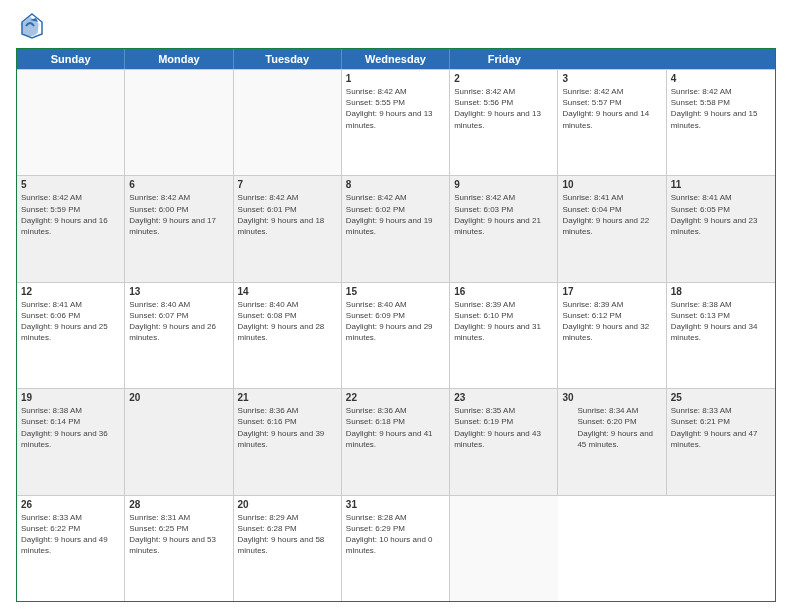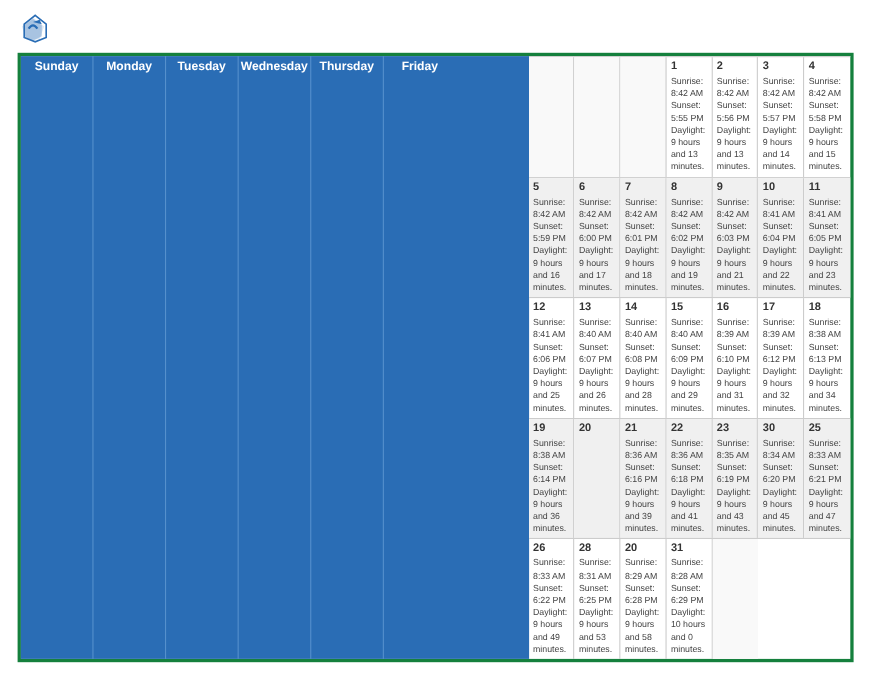--- a/index.html
+++ b/index.html
@@ -55,22 +55,22 @@
       font-weight: bold;
       color: #333;
     }
     .subtitle {
       font-size: 13px;
       color: #555;
     }
     .calendar {
       flex: 1;
       display: flex;
-      flex-direction: row;
-      border: 3px solid #15803d;
+      flex-direction: column;
+      border: 1px solid #15803d;
     }
     .cal-header {
       display: grid;
       grid-template-columns: repeat(7, 1fr);
       background: #2a6db5;
     }
     .cal-header-cell {
       color: #fff;
       font-size: 11px;
       font-weight: bold;
@@ -137,21 +137,20 @@
       <div class="subtitle"></div>
     </div>
   </div>
 
   <div class="calendar">
     <div class="cal-header" id="cal-header">
         <div class="cal-header-cell">Sunday</div>
         <div class="cal-header-cell">Monday</div>
         <div class="cal-header-cell">Tuesday</div>
         <div class="cal-header-cell">Wednesday</div>
-        <div class="cal-header-cell">Thursday</div>
         <div class="cal-header-cell">Friday</div>
       </div>
     <div class="cal-body" id="cal-body">
         <div class="cal-row">
           <div class="cal-cell empty"></div>
           <div class="cal-cell empty"></div>
           <div class="cal-cell empty"></div>
           <div class="cal-cell">
             <div class="day-num">1</div>
             <div class="day-info" style="white-space: pre-line;">Sunrise: 8:42 AM
@@ -288,21 +287,21 @@
 Daylight: 9 hours and 41 minutes.</div>
           </div>
           <div class="cal-cell shaded">
             <div class="day-num">23</div>
             <div class="day-info" style="white-space: pre-line;">Sunrise: 8:35 AM
 Sunset: 6:19 PM
 Daylight: 9 hours and 43 minutes.</div>
           </div>
           <div class="cal-cell shaded">
             <div class="day-num">30</div>
-            <div class="day-info" style="white-space: pre-line;">Sunrise: 8:34 AM
+            <div class="day-info" style="white-space: pre-line; margin-left: 15px;">Sunrise: 8:34 AM
 Sunset: 6:20 PM
 Daylight: 9 hours and 45 minutes.</div>
           </div>
           <div class="cal-cell shaded">
             <div class="day-num">25</div>
             <div class="day-info" style="white-space: pre-line;">Sunrise: 8:33 AM
 Sunset: 6:21 PM
 Daylight: 9 hours and 47 minutes.</div>
           </div>
         </div>

